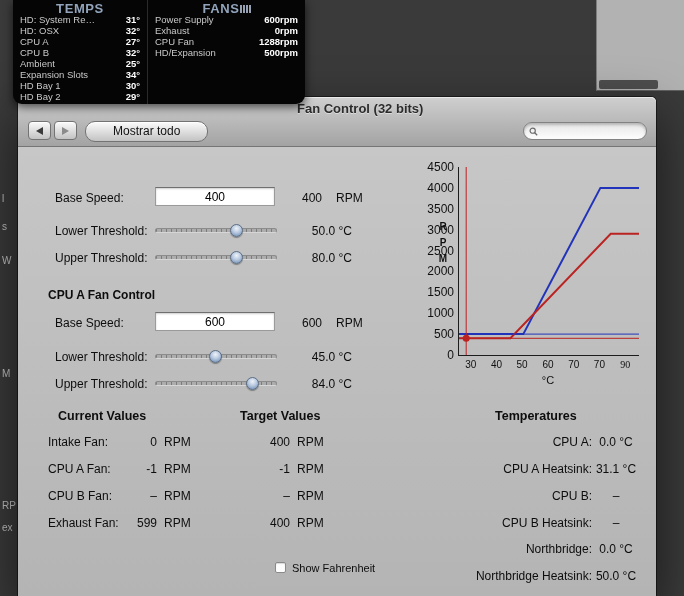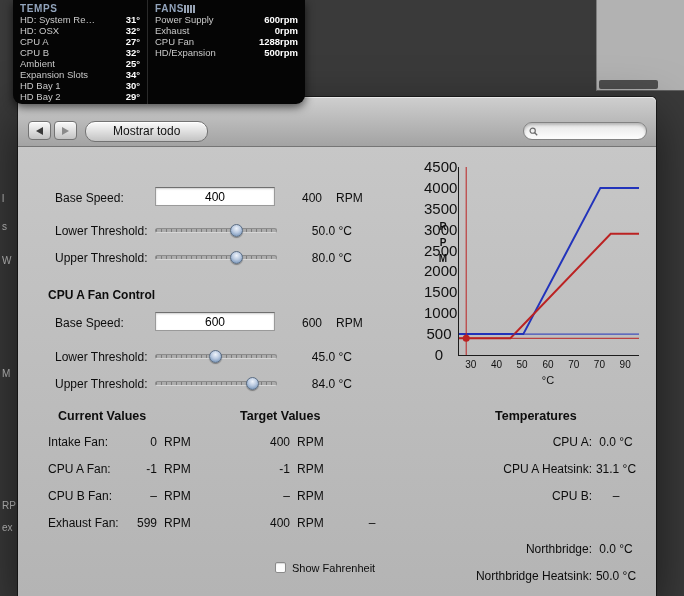--- a/index.html
+++ b/index.html
@@ -11,22 +11,22 @@
   
   .trblock{position:absolute;right:0;top:0;width:87px;height:90px;background:#b2b2b2;
            border-left:1px solid #7e7e7e;border-bottom:1px solid #606060;}
   .trblock-bar{position:absolute;left:2px;bottom:1px;width:59px;height:9px;background:#4e4e4e;border-radius:2px;}
   
   .monitor{position:absolute;left:13px;top:0;width:292px;height:104px;background:#050505;
            border-radius:0 0 9px 9px;z-index:30;display:flex;box-shadow:0 3px 10px rgba(0,0,0,.65);}
   .mon-panel{box-sizing:border-box;padding:3px 7px 0 7px;}
   .mon-panel.temps{width:134px;}
   .mon-panel.fans{width:158px;border-left:1px solid #2a2a2a;}
-  .mon-head{display:flex;justify-content:flex-start;align-items:center;height:11px;
-            font-size:10px;font-weight:bold;letter-spacing:.6px;color:#92a4bc;}
+  .mon-head{display:flex;justify-content:center;align-items:center;height:11px;
+            font-size:13px;font-weight:bold;letter-spacing:.6px;color:#92a4bc;}
   .mon-row{display:flex;justify-content:space-between;font-size:9.5px;line-height:11px;}
   .mon-row .l{color:#c9c9c9;white-space:nowrap;}
   .mon-row .v{color:#ffffff;font-weight:bold;white-space:nowrap;}
   .bars{display:flex;gap:1px;align-items:flex-end;height:8px;}
   .bars i{display:block;width:2px;height:8px;background:#97a3b4;}
   
   .window{position:absolute;left:18px;top:97px;width:638px;height:499px;
           border-radius:5px 5px 0 0;z-index:10;
           background:linear-gradient(#c9c9c9,#b4b4b4);
           box-shadow:0 0 0 1px rgba(0,0,0,.5),0 18px 50px rgba(0,0,0,.6);}
@@ -62,21 +62,21 @@
   .slider .thumb{position:absolute;top:1px;width:13px;height:13px;border-radius:50%;
                  background:radial-gradient(circle at 50% 32%,#eef3fa 0%,#b9c9e0 45%,#8aa4c4 75%,#7490b2 100%);
                  border:1px solid #5c6e84;box-sizing:border-box;box-shadow:0 1px 1px rgba(0,0,0,.35);}
   .val{position:absolute;font-size:12px;color:#0d0d0d;text-align:right;line-height:15px;white-space:nowrap;}
   .unit{position:absolute;font-size:12px;color:#0d0d0d;line-height:15px;white-space:nowrap;}
   
   .chart{position:absolute;left:406px;top:58px;width:234px;height:236px;}
   .plot{position:absolute;left:34px;top:12px;width:180px;height:188px;
         border-left:1px solid #1c1c1c;border-bottom:1px solid #1c1c1c;box-sizing:content-box;}
   .plot svg{display:block;}
-  .ytick{position:absolute;left:0;width:30px;font-size:15px;text-align:center;color:#101010;line-height:12px;}
+  .ytick{position:absolute;left:0;width:30px;font-size:12px;text-align:right;color:#101010;line-height:12px;}
   .xtick{position:absolute;width:24px;font-size:10px;text-align:center;color:#101010;top:204px;line-height:12px;}
   .axis-letter{position:absolute;left:13px;width:12px;font-size:10px;font-weight:bold;color:#101010;text-align:center;}
   .xlabel{position:absolute;left:101px;top:219px;width:46px;text-align:center;font-size:11px;color:#101010;}
   
   .ro-title{position:absolute;font-size:12.5px;font-weight:bold;color:#0d0d0d;white-space:nowrap;}
   .temp-row{position:absolute;left:330px;width:292px;display:flex;}
   .temp-row .tl{flex:1;text-align:right;font-size:12px;color:#0d0d0d;white-space:nowrap;}
   .temp-row .tv{width:48px;text-align:center;font-size:12px;color:#0d0d0d;white-space:nowrap;}
   .checkbox{position:absolute;width:11px;height:11px;background:#fdfdfd;border:1px solid #8a8a8a;
             border-radius:2px;box-sizing:border-box;box-shadow:inset 0 1px 1px rgba(0,0,0,.15);}
@@ -162,20 +162,21 @@
         </div>
       <div class="mon-row">
           <span class="l">HD/Expansion</span>
           <span class="v">500rpm</span>
         </div>
     </div>
   </div>
 
   <div class="window">
     <div class="chrome">
+      <div class="win-title">Fan Control (32 bits)</div>
       <div class="navgroup">
         <div class="navbtn">
             <span class="tri-left"></span>
           </div>
         <div class="navbtn">
             <span class="tri-right"></span>
           </div>
       </div>
       <div class="pillbtn">Mostrar todo</div>
       <div class="searchbox">
@@ -254,21 +255,21 @@
             <circle cx="7.200000000000001" cy="171.2888888888889" r="3.5" fill="#bb2222"></circle>
           </svg>
       </div>
       <div>
           <span class="xtick" style="left: 34.8571px;">30</span>
           <span class="xtick" style="left: 60.5714px;">40</span>
           <span class="xtick" style="left: 74px; margin-left: 12px;">50</span>
           <span class="xtick" style="left: 112px;">60</span>
           <span class="xtick" style="left: 137.714px;">70</span>
           <span class="xtick" style="left: 163.429px;">70</span>
-          <span class="xtick" style="left: 189.143px;">90</span>
+          <span class="xtick" style="left: 189.143px; font-family: Liberation Serif, serif;">90</span>
         </div>
       <div class="xlabel">°C</div>
     </div>
 
     <div class="ro-title" style="left:40px;top:312px">Current Values</div>
     <div class="ro-title" style="left:222px;top:312px">Target Values</div>
     <div class="ro-title" style="left:477px;top:312px">Temperatures</div>
 
     <div class="lbl" style="left:30px;top:338px">Intake Fan:</div>
     <div class="val" style="left:95px;top:338px;width:44px">0</div>
@@ -300,20 +301,21 @@
       </div>
     <div class="temp-row" style="top:365px">
         <span class="tl">CPU A Heatsink:</span>
         <span class="tv">31.1 °C</span>
       </div>
     <div class="temp-row" style="top:392px">
         <span class="tl">CPU B:</span>
         <span class="tv">–</span>
       </div>
     <div class="temp-row" style="top:419px">
+        <span class="tl">CPU B Heatsink:</span>
         <span class="tv">–</span>
       </div>
     <div class="temp-row" style="top:445px">
         <span class="tl">Northbridge:</span>
         <span class="tv">0.0 °C</span>
       </div>
     <div class="temp-row" style="top:472px">
         <span class="tl">Northbridge Heatsink:</span>
         <span class="tv">50.0 °C</span>
       </div>

